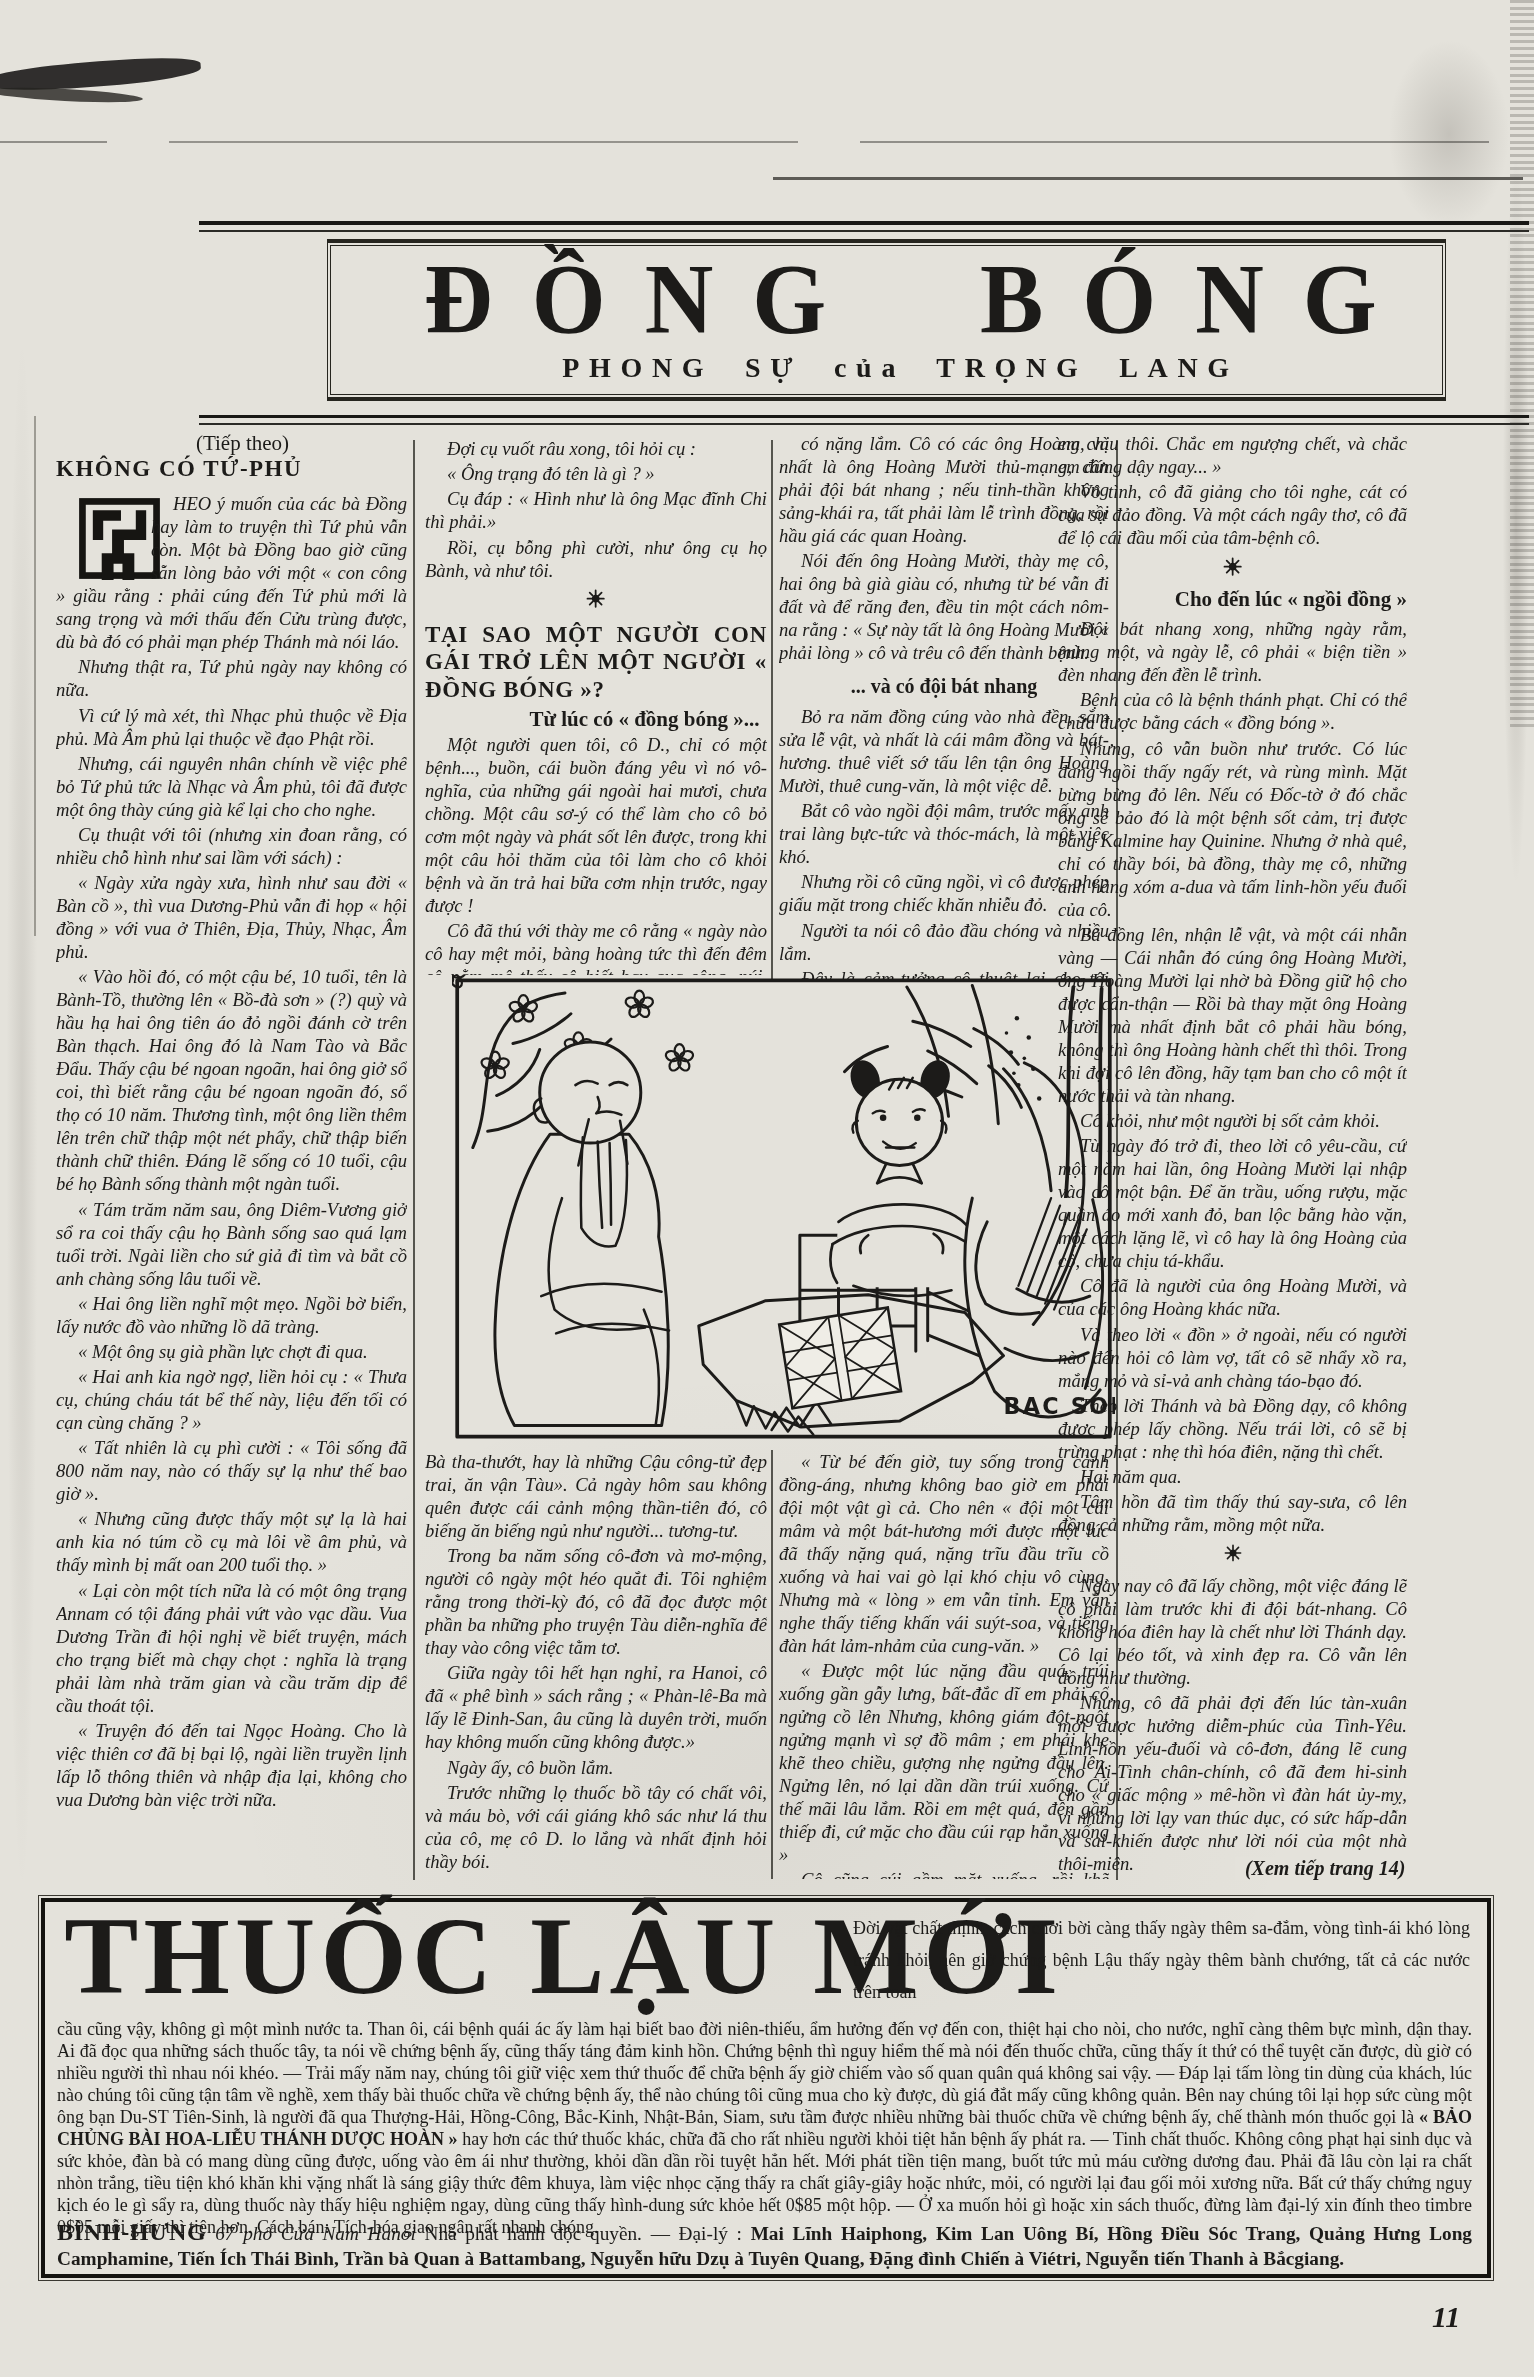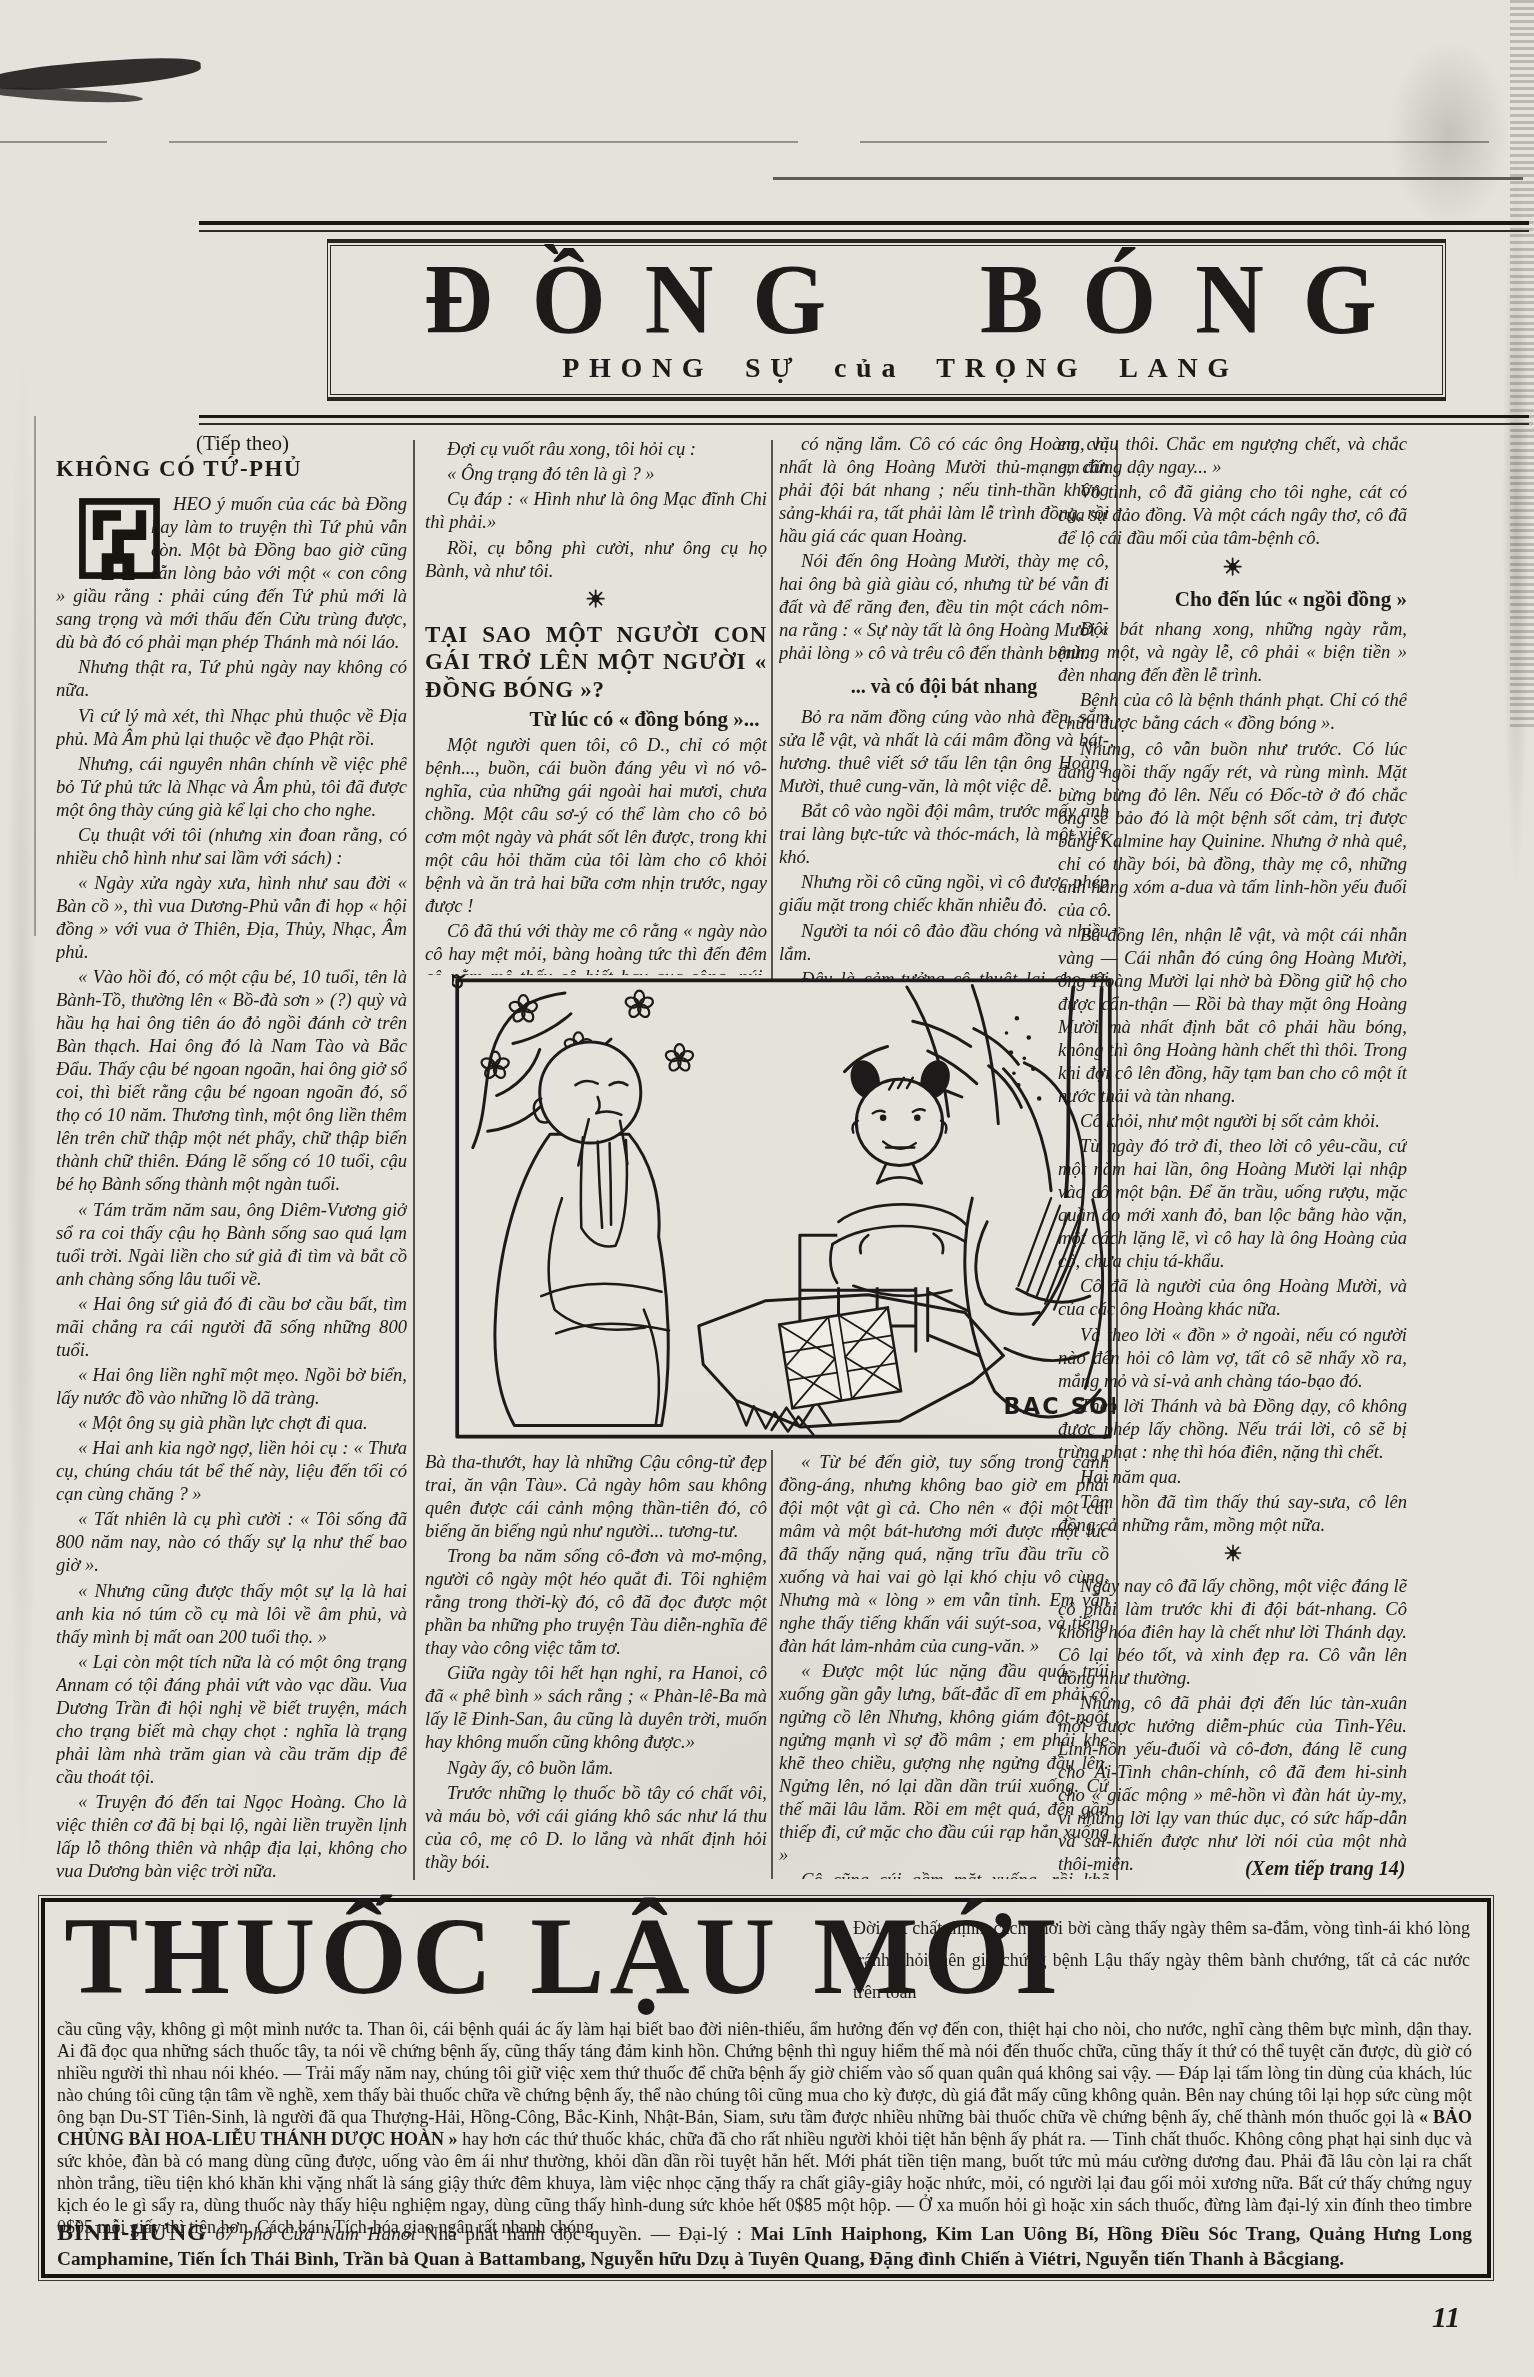--- a/index.html
+++ b/index.html
@@ -91,21 +91,20 @@
             <rect x="6" y="6" width="100" height="100" fill="none" stroke="#161512" stroke-width="9"></rect>
             <path fill="#161512" d="M20 18 h38 v14 h-24 v26 h12 v-14 h32 v-26 h14 v40 h-30 v18 h14 v36 h-16 v-22 h-12 v22 h-16 v-36 h14 v-18 h-26 z"></path>
           </svg></span><span>HEO ý muốn của các bà Đồng hay làm to truyện thì Tứ phủ vẫn còn. Một bà Đồng bao giờ cũng sẵn lòng bảo với một « con công » giầu rằng : phải cúng đến Tứ phủ mới là sang trọng và mới thấu đến Cửu trùng được, dù bà đó có phải mạn phép Thánh mà nói láo.</span></p>
     <p>Nhưng thật ra, Tứ phủ ngày nay không có nữa.</p>
     <p>Vì cứ lý mà xét, thì Nhạc phủ thuộc về Địa phủ. Mà Âm phủ lại thuộc về đạo Phật rồi.</p>
     <p>Nhưng, cái nguyên nhân chính về việc phế bỏ Tứ phủ tức là Nhạc và Âm phủ, tôi đã được một ông thày cúng già kể lại cho cho nghe.</p>
     <p>Cụ thuật với tôi (nhưng xin đoan rằng, có nhiều chỗ hình như sai lầm với sách) :</p>
     <p>« Ngày xửa ngày xưa, hình như sau đời « Bàn cồ », thì vua Dương-Phủ vẫn đi họp « hội đồng » với vua ở Thiên, Địa, Thủy, Nhạc, Âm phủ.</p>
     <p>« Vào hồi đó, có một cậu bé, 10 tuổi, tên là Bành-Tồ, thường lên « Bồ-đà sơn » (?) quỳ và hầu hạ hai ông tiên áo đỏ ngồi đánh cờ trên Bàn thạch. Hai ông đó là Nam Tào và Bắc Đẩu. Thấy cậu bé ngoan ngoãn, hai ông giở sổ coi, thì biết rằng cậu bé ngoan ngoãn đó, số thọ có 10 năm. Thương tình, một ông liền thêm lên trên chữ thập một nét phẩy, chữ thập biến thành chữ thiên. Đáng lẽ sống có 10 tuổi, cậu bé họ Bành sống thành một ngàn tuổi.</p>
     <p>« Tám trăm năm sau, ông Diêm-Vương giở sổ ra coi thấy cậu họ Bành sống sao quá lạm tuổi trời. Ngài liền cho sứ giả đi tìm và bắt cồ anh chàng sống lâu tuổi về.</p>
-    <p>« Hai ông sứ giả đó đi cầu bơ cầu bất, tìm mãi chẳng ra cái người đã sống những 800 tuổi.</p>
     <p>« Hai ông liền nghĩ một mẹo. Ngồi bờ biển, lấy nước đồ vào những lồ dã tràng.</p>
     <p>« Một ông sụ già phần lực chợt đi qua.</p>
     <p>« Hai anh kia ngờ ngợ, liền hỏi cụ : « Thưa cụ, chúng cháu tát bể thế này, liệu đến tối có cạn cùng chăng ? »</p>
     <p>« Tất nhiên là cụ phì cười : « Tôi sống đã 800 năm nay, nào có thấy sự lạ như thế bao giờ ».</p>
     <p>« Nhưng cũng được thấy một sự lạ là hai anh kia nó túm cồ cụ mà lôi về âm phủ, và thấy mình bị mất oan 200 tuổi thọ. »</p>
     <p>« Lại còn một tích nữa là có một ông trạng Annam có tội đáng phải vứt vào vạc dầu. Vua Dương Trần đi hội nghị về biết truyện, mách cho trạng biết mà chạy chọt : nghĩa là trạng phải làm nhà trăm gian và cầu trăm dịp để cầu thoát tội.</p>
     <p>« Truyện đó đến tai Ngọc Hoàng. Cho là việc thiên cơ đã bị bại lộ, ngài liền truyền lịnh lấp lỗ thông thiên và nhập địa lại, không cho vua Dương bàn việc trời nữa.</p>
 
   </div>
 

